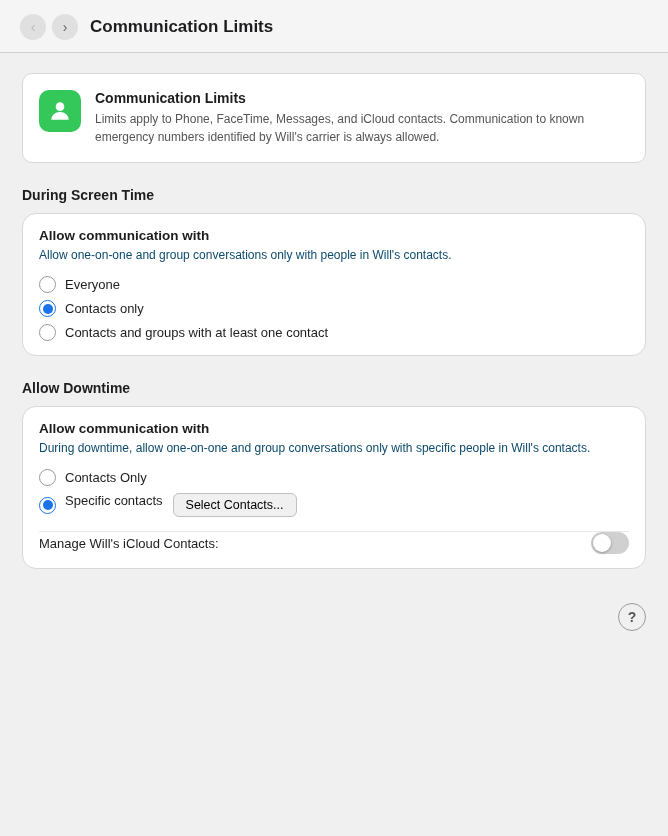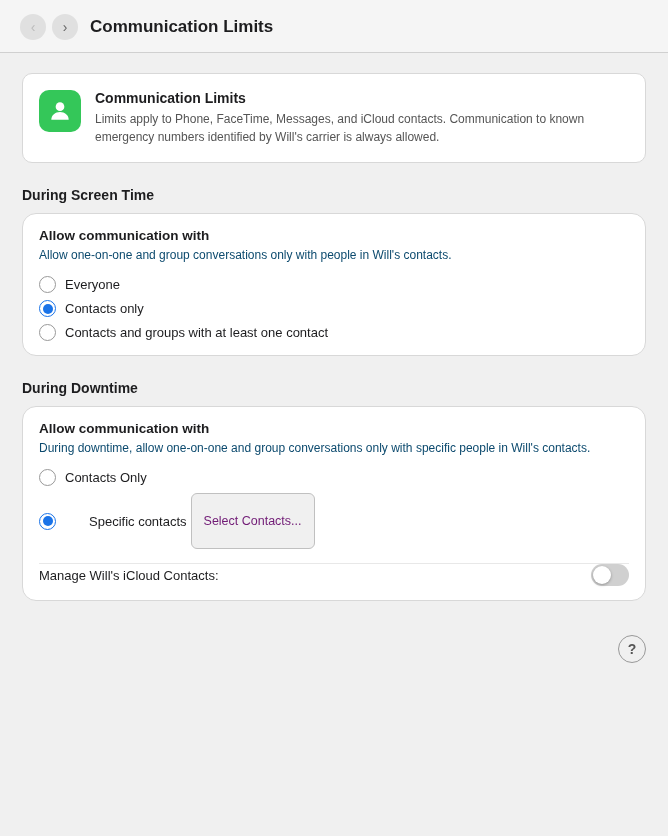--- a/index.html
+++ b/index.html
@@ -160,33 +160,31 @@
       border-radius: 50%;
       background: #1a73e8;
     }
 
     .radio-label {
       font-size: 13px;
     }
 
     .row-with-button {
       display: flex;
-      align-items: center;
-      gap: 4px;
-      margin-left: 24px;
+      gap: 10px;
     }
 
     .select-btn {
       background: #f0f0f0;
       border: 1px solid #c0c0c0;
       border-radius: 6px;
-      padding: 20px 12px;
+      padding: 4px 12px;
       font-size: 12.5px;
       cursor: pointer;
-      color: #701a75;
+      color: #000000;
     }
 
     .toggle-row {
       display: flex;
       align-items: center;
       justify-content: space-between;
       padding-top: 0;
       border-top: 1px solid #e8e8e8;
       margin-top: 14px;
     }
@@ -270,21 +268,21 @@
         <div class="radio-circle selected"></div>
         <span class="radio-label">Contacts only</span>
       </label>
       <label class="radio-item">
         <div class="radio-circle"></div>
         <span class="radio-label">Contacts and groups with at least one contact</span>
       </label>
     </div>
   </div>
 
-  <div class="section-heading">During Downtime</div>
+  <div class="section-heading">Allow Downtime</div>
   <div class="card">
     <div class="card-title">Allow communication with</div>
     <div class="card-subtitle">During downtime, allow one-on-one and group conversations only with specific people in Will's contacts.</div>
     <div class="radio-group">
       <label class="radio-item">
         <div class="radio-circle"></div>
         <span class="radio-label">Contacts Only</span>
       </label>
       <label class="radio-item">
         <div class="radio-circle selected"></div>

